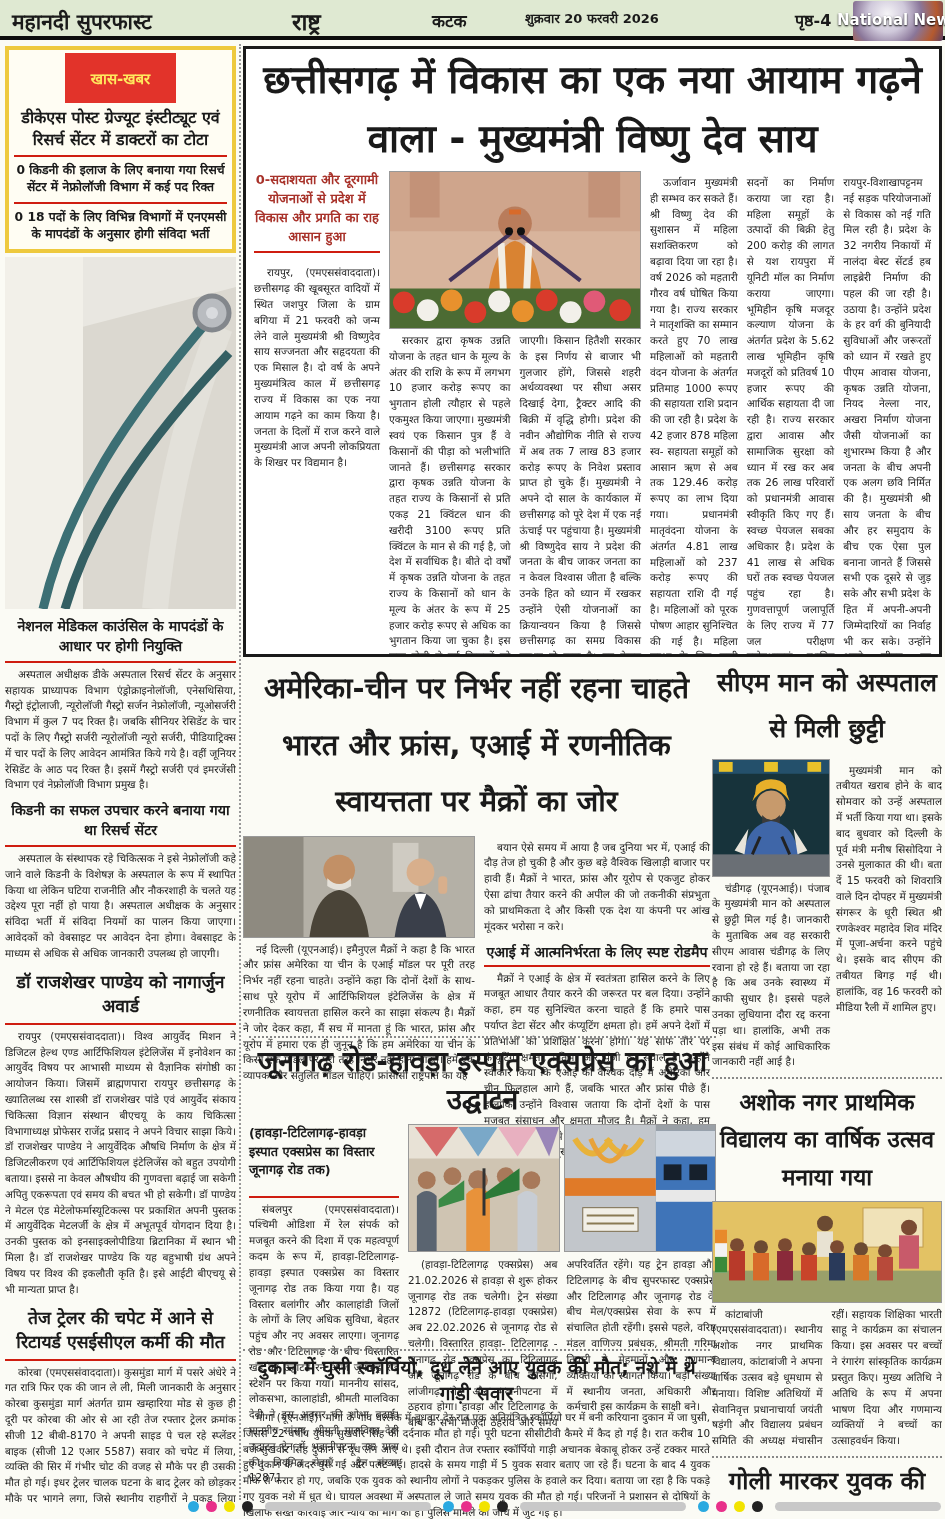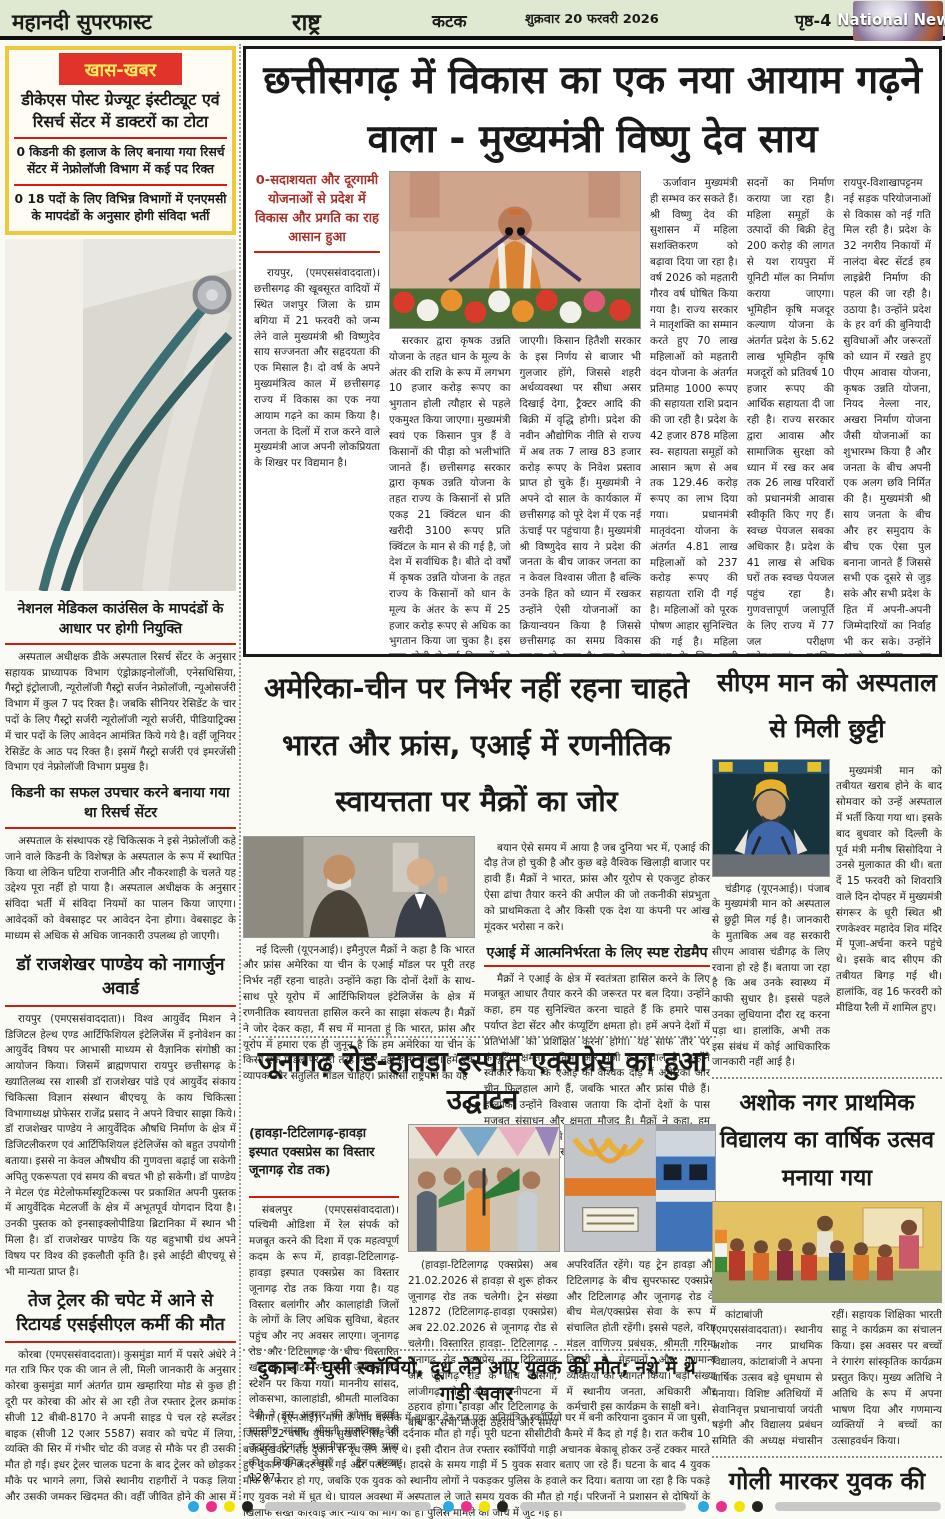--- a/index.html
+++ b/index.html
@@ -28,21 +28,21 @@
   .cols2{column-count:2;column-gap:9px}
   .cols3{column-count:3;column-gap:9px}
   .photo{display:block;width:100%}
   .photo svg{display:block;width:100%;height:100%}
   .dotted-sep{border-top:2px dotted #888;margin:7px 0 5px}
 
   
   .left-rail{position:absolute;left:5px;top:46px;width:231px;height:1458px;overflow:hidden}
   .khas-panel{border:4px solid #eec93e;background:#fffdf3;padding:3px 5px 6px;text-align:center}
   .khas-tag{display:inline-block;background:var(--khas-bg,#e2332a);color:var(--khas-text,#ffe95e);
-            font-weight:bold;font-size:18px;padding:4px 26px;margin-bottom:4px}
+            font-weight:bold;font-size:15px;padding:15px 26px;margin-bottom:4px}
   .khas-headline{font-size:16px;font-weight:bold;line-height:1.35;
                  border-bottom:2px solid var(--accent-red,#cf1d10);padding-bottom:5px;margin-bottom:5px}
   .khas-bullet{font-size:12.3px;font-weight:bold;line-height:1.4}
   .khas-bullet + .khas-bullet{border-top:2px solid var(--accent-red,#cf1d10);margin-top:5px;padding-top:5px}
   .stetho{height:352px;margin-top:4px}
   .section-head{font-size:14.2px;font-weight:bold;text-align:center;line-height:1.4;margin-top:8px;
                 border-bottom:2.5px solid var(--accent-red,#cf1d10);padding-bottom:4px}
   .section-head.big{font-size:17.5px}
 
   

